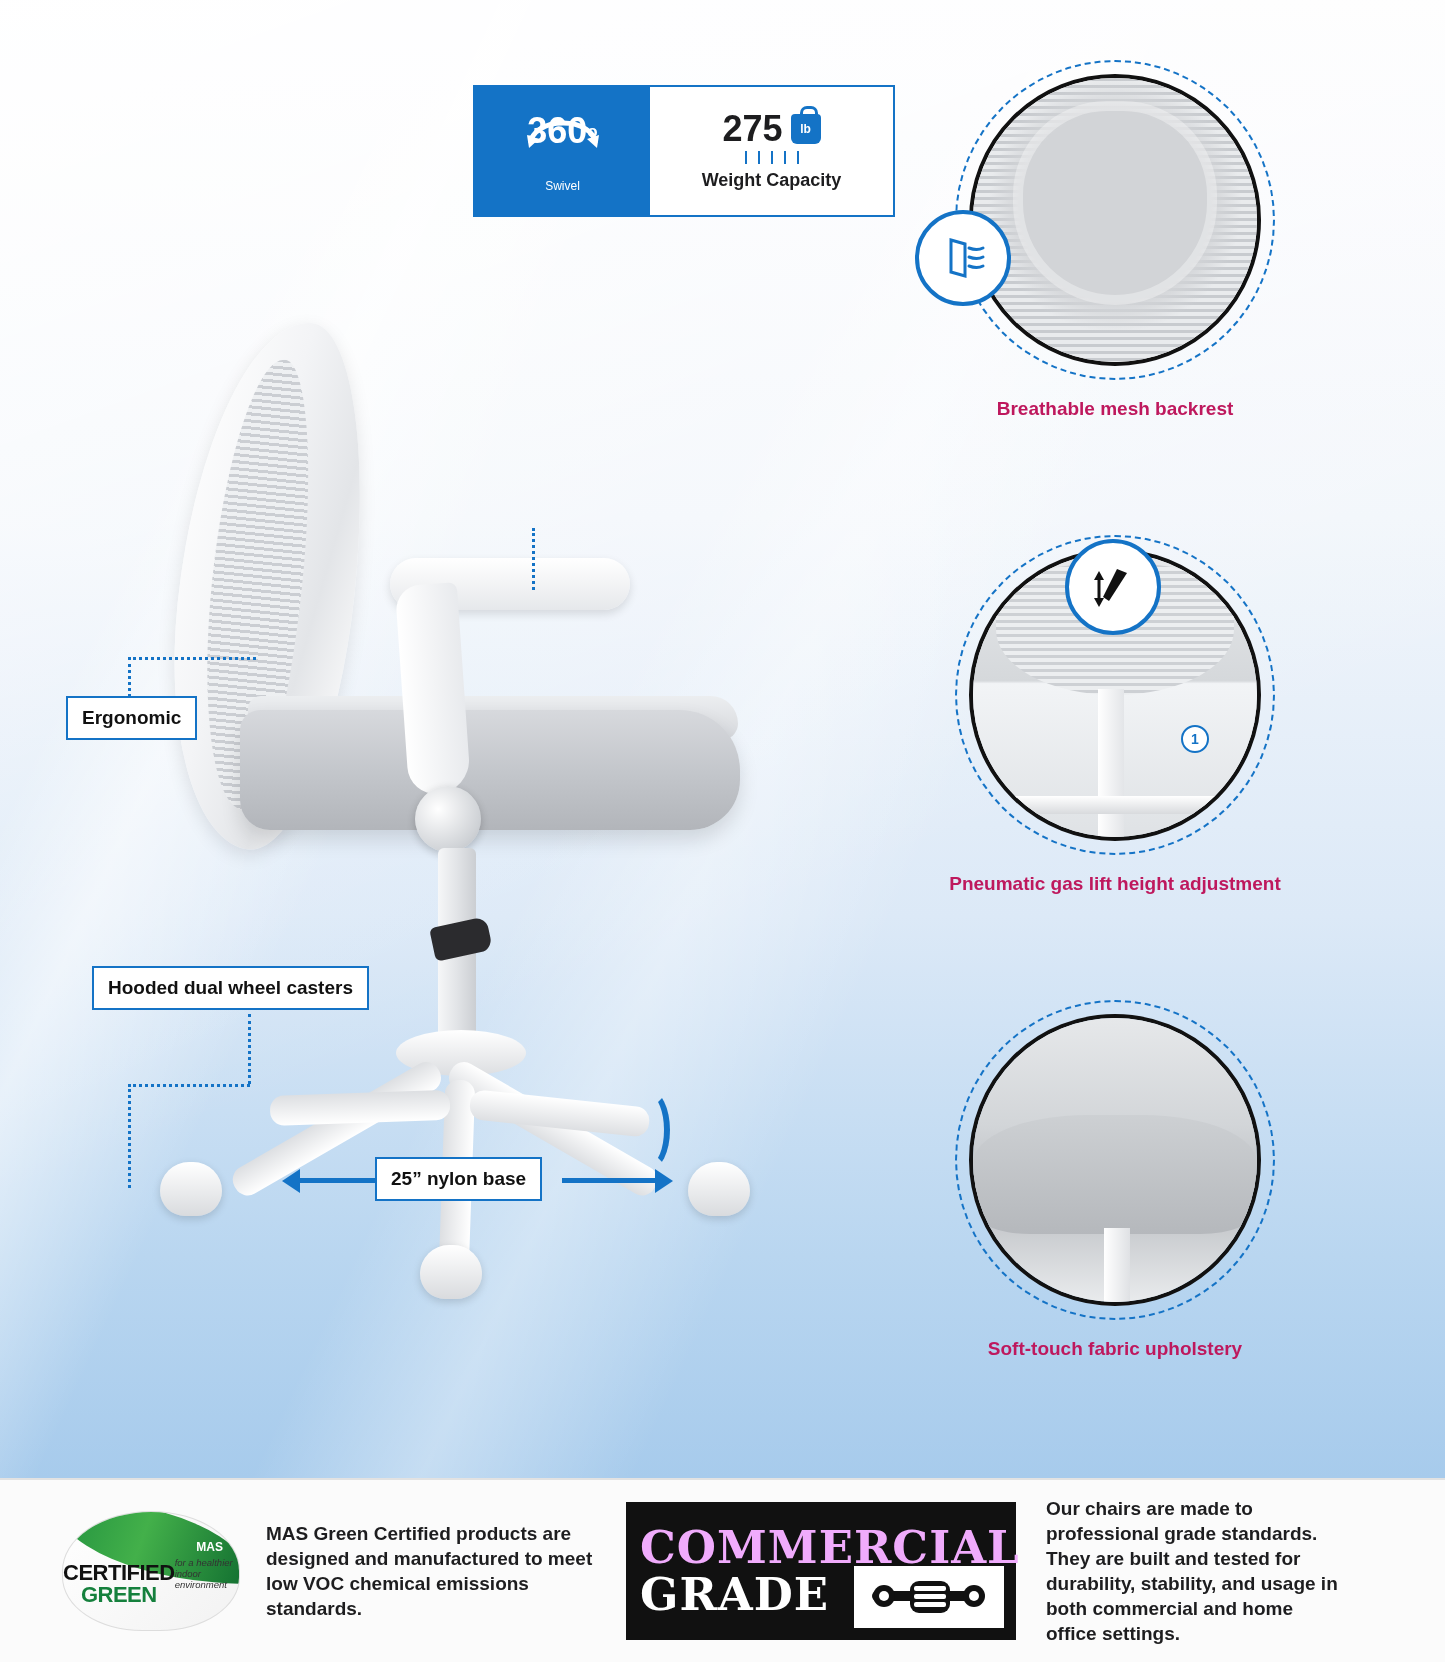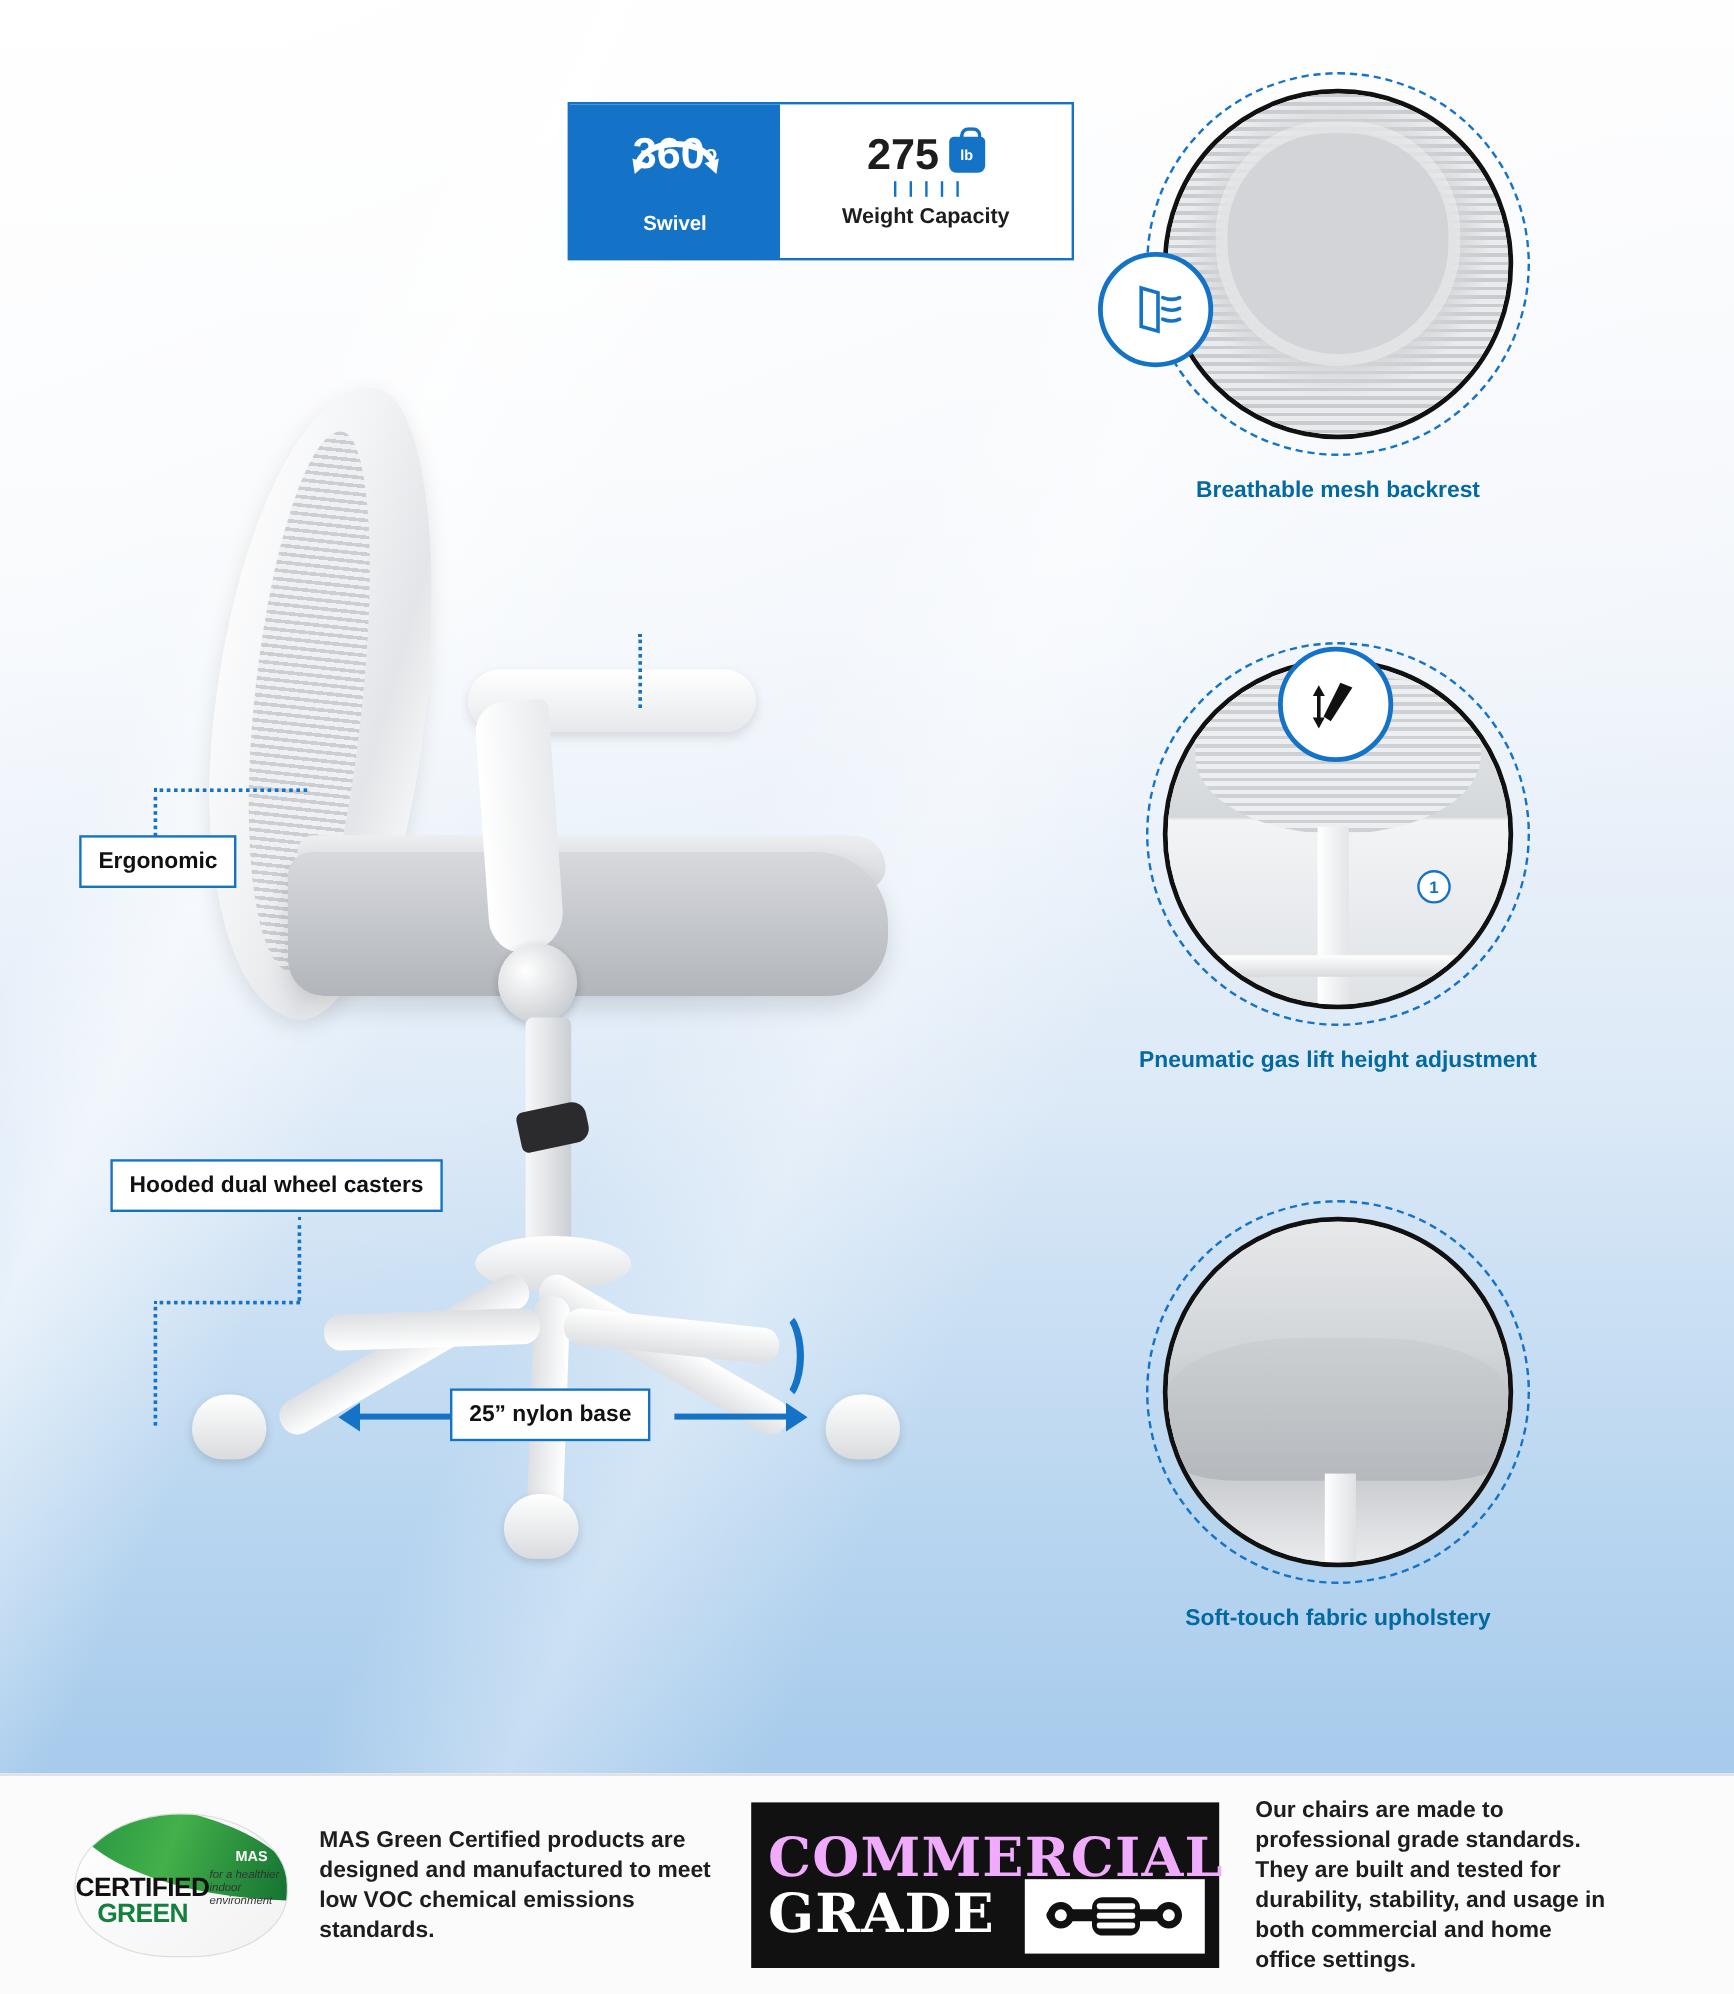--- a/index.html
+++ b/index.html
@@ -56,21 +56,21 @@
     background: #fff;
   }
   .badge {
     width: 175px;
     display: flex; flex-direction: column;
     align-items: center; justify-content: center;
     background: #1473c6; color: #fff;
     gap: 18px;
   }
   .badge .big { font-size: 36px; font-weight: bold; line-height: 1; }
-  .badge .cap { font-size: 17px; font-weight: bold; }
+  .badge .cap { font-size: 12px; font-weight: normal; }
   .badge .swivel-icon { position: relative; }
 
   .badge2 {
     flex: 1;
     display: flex; flex-direction: column;
     align-items: center; justify-content: center;
     color: #1d1d1f;
     gap: 2px;
   }
   .badge2 .row { display: flex; align-items: center; gap: 8px; }
@@ -223,21 +223,21 @@
     position:absolute; inset:14px;
     border-radius:50%;
     border:4px solid #111;
     overflow:hidden;
   }
   .feature-caption {
     margin-top:18px;
     text-align:center;
     font-size:19px;
     font-weight:bold;
-    color:#0369a1;
+    color:#be185d;
   }
   .mesh-fill {
     position:absolute; inset:0;
     background:
       radial-gradient(circle at 50% 45%, #d2d4d7 0 45%, rgba(210,212,215,0) 60%),
       repeating-linear-gradient(to bottom,#c8cbcf 0 3px,#e9ebed 3px 7px);
   }
   .mesh-fill:after{
     content:""; position:absolute; left:14%; top:8%; width:72%; height:72%;
     border-radius:46% 46% 50% 50%;

